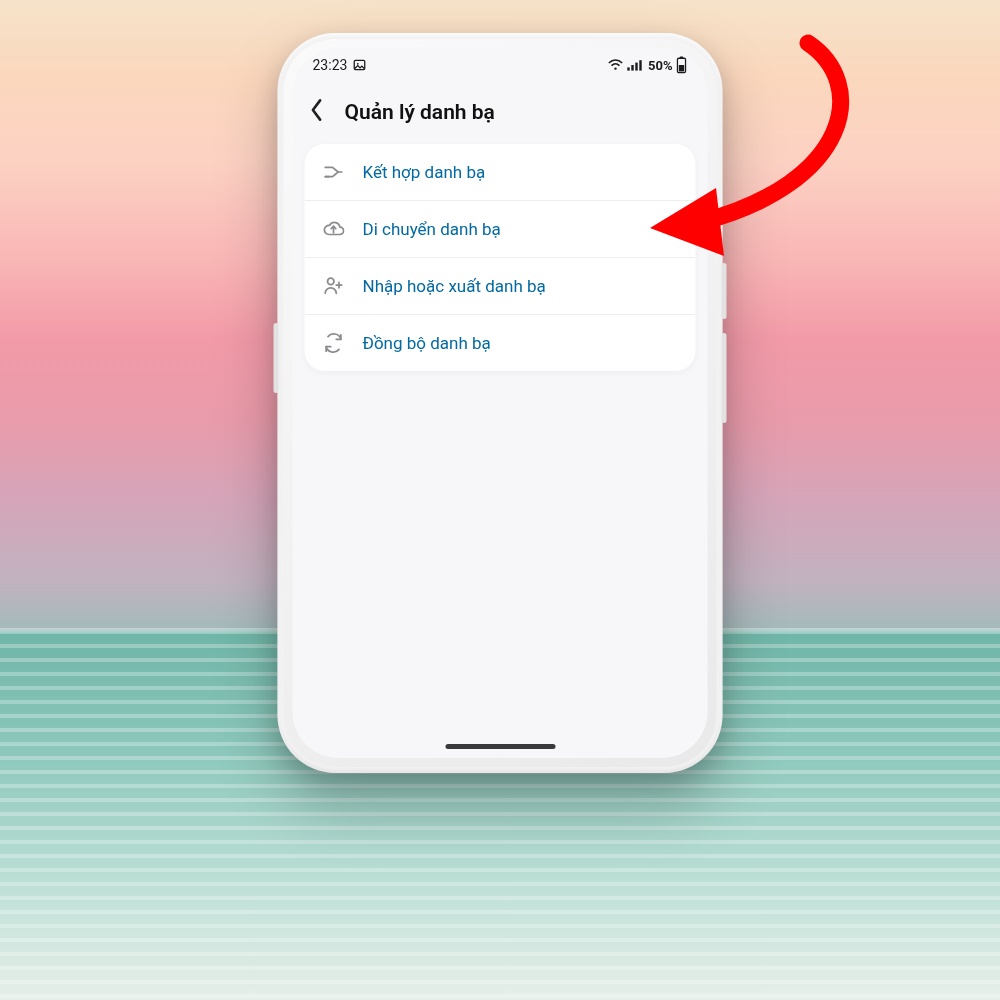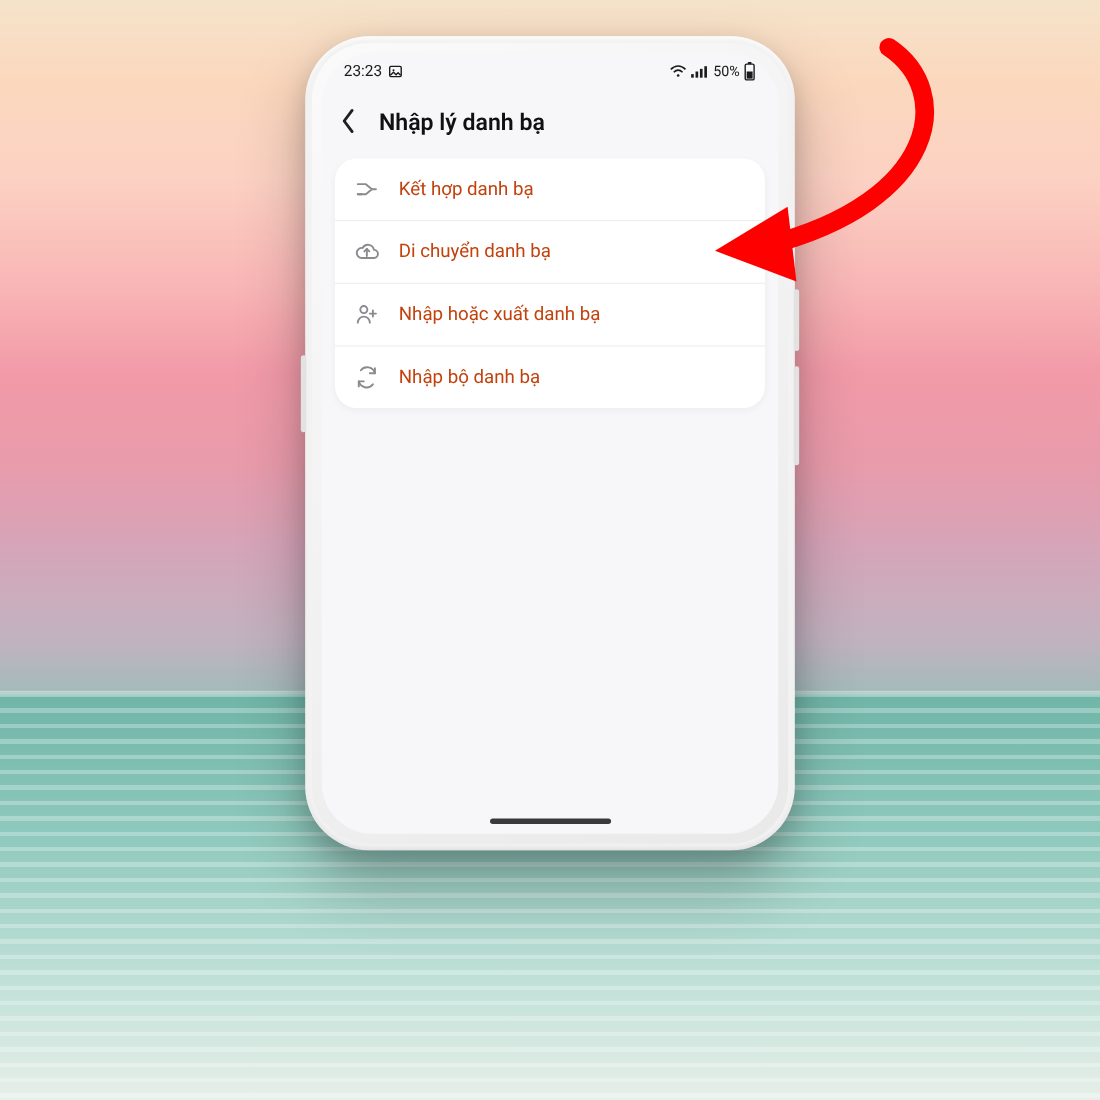--- a/index.html
+++ b/index.html
@@ -70,42 +70,42 @@
     width:110px; height:5px; border-radius:3px; background:#3a3a3c;
   }
 
   
   .status{
     position:relative; height:34px; padding:0 20px;
     display:flex; align-items:center; justify-content:space-between;
     font-size:14px; color:#1b1b1b;
   }
   .status-left{display:flex; align-items:center; gap:5px;}
-  .status-right{display:flex; align-items:center; gap:3px;}
+  .status-right{display:flex; align-items:center; gap:3px;font-weight:bold;}
   .svg-ico{display:block;}
 
   
   .header{
     display:flex; align-items:center; gap:14px;
     padding:16px 18px 14px 10px;
   }
   .chev{width:28px; text-align:center; font-size:24px; color:#333; line-height:1;}
   .title{font-size:21px; font-weight:600; color:#111;}
 
   
   .card{
     margin:4px 12px; background:#fff;
     border-radius:20px;
     box-shadow:0 2px 6px rgba(0,0,0,.04);
     overflow:hidden;
   }
   .row{
     display:flex; align-items:center; gap:18px;
     padding:17px 18px 17px 18px;
-    font-size:17px; color:#c2410c;
+    font-size:17px; color:#0369a1;
   }
   .row + .row{border-top:1px solid #eee;}
   .row .ico{width:22px; height:22px; color:#8a8a8f; flex:none;}
 
   
   .arrow-annot{
     position:absolute; pointer-events:none;
   }
 </style>
 </head>
@@ -151,21 +151,21 @@
         </svg>
       </div>
     </div>
 
     <div class="header">
       <div class="chev">
         <svg width="16" height="24" viewBox="0 0 12 20" fill="none" stroke="#202020" stroke-width="2.2" stroke-linecap="round" stroke-linejoin="round">
           <polyline points="9 2 3 10 9 18"></polyline>
         </svg>
       </div>
-      <div class="title">Nhập lý danh bạ</div>
+      <div class="title">Quản lý danh bạ</div>
     </div>
 
     <div class="card">
 
       <div class="row">
         <svg class="ico" viewBox="0 0 24 24" fill="none" stroke="currentColor" stroke-width="1.9" stroke-linecap="round" stroke-linejoin="round">
           <path d="M3 7h8l6 5-6 5H3"></path>
           <path d="M3 17h4"></path>
           <path d="M21 12h-4"></path>
         </svg>
@@ -190,21 +190,21 @@
         <span>Nhập hoặc xuất danh bạ</span>
       </div>
 
       <div class="row">
         <svg class="ico" viewBox="0 0 24 24" fill="none" stroke="currentColor" stroke-width="1.9" stroke-linecap="round" stroke-linejoin="round">
           <path d="M20 8a8 8 0 0 0-14-3"></path>
           <polyline points="20 3 20 8 15 8"></polyline>
           <path d="M4 16a8 8 0 0 0 14 3"></path>
           <polyline points="4 21 4 16 9 16"></polyline>
         </svg>
-        <span>Nhập bộ danh bạ</span>
+        <span>Đồng bộ danh bạ</span>
       </div>
 
     </div>
 
     <div class="home-pill"></div>
   </div>
 </div>
 
 <svg class="arrow-annot" width="300" height="280" viewBox="0 0 300 280" style="left:638px; top:28px;">
   <defs></defs>

